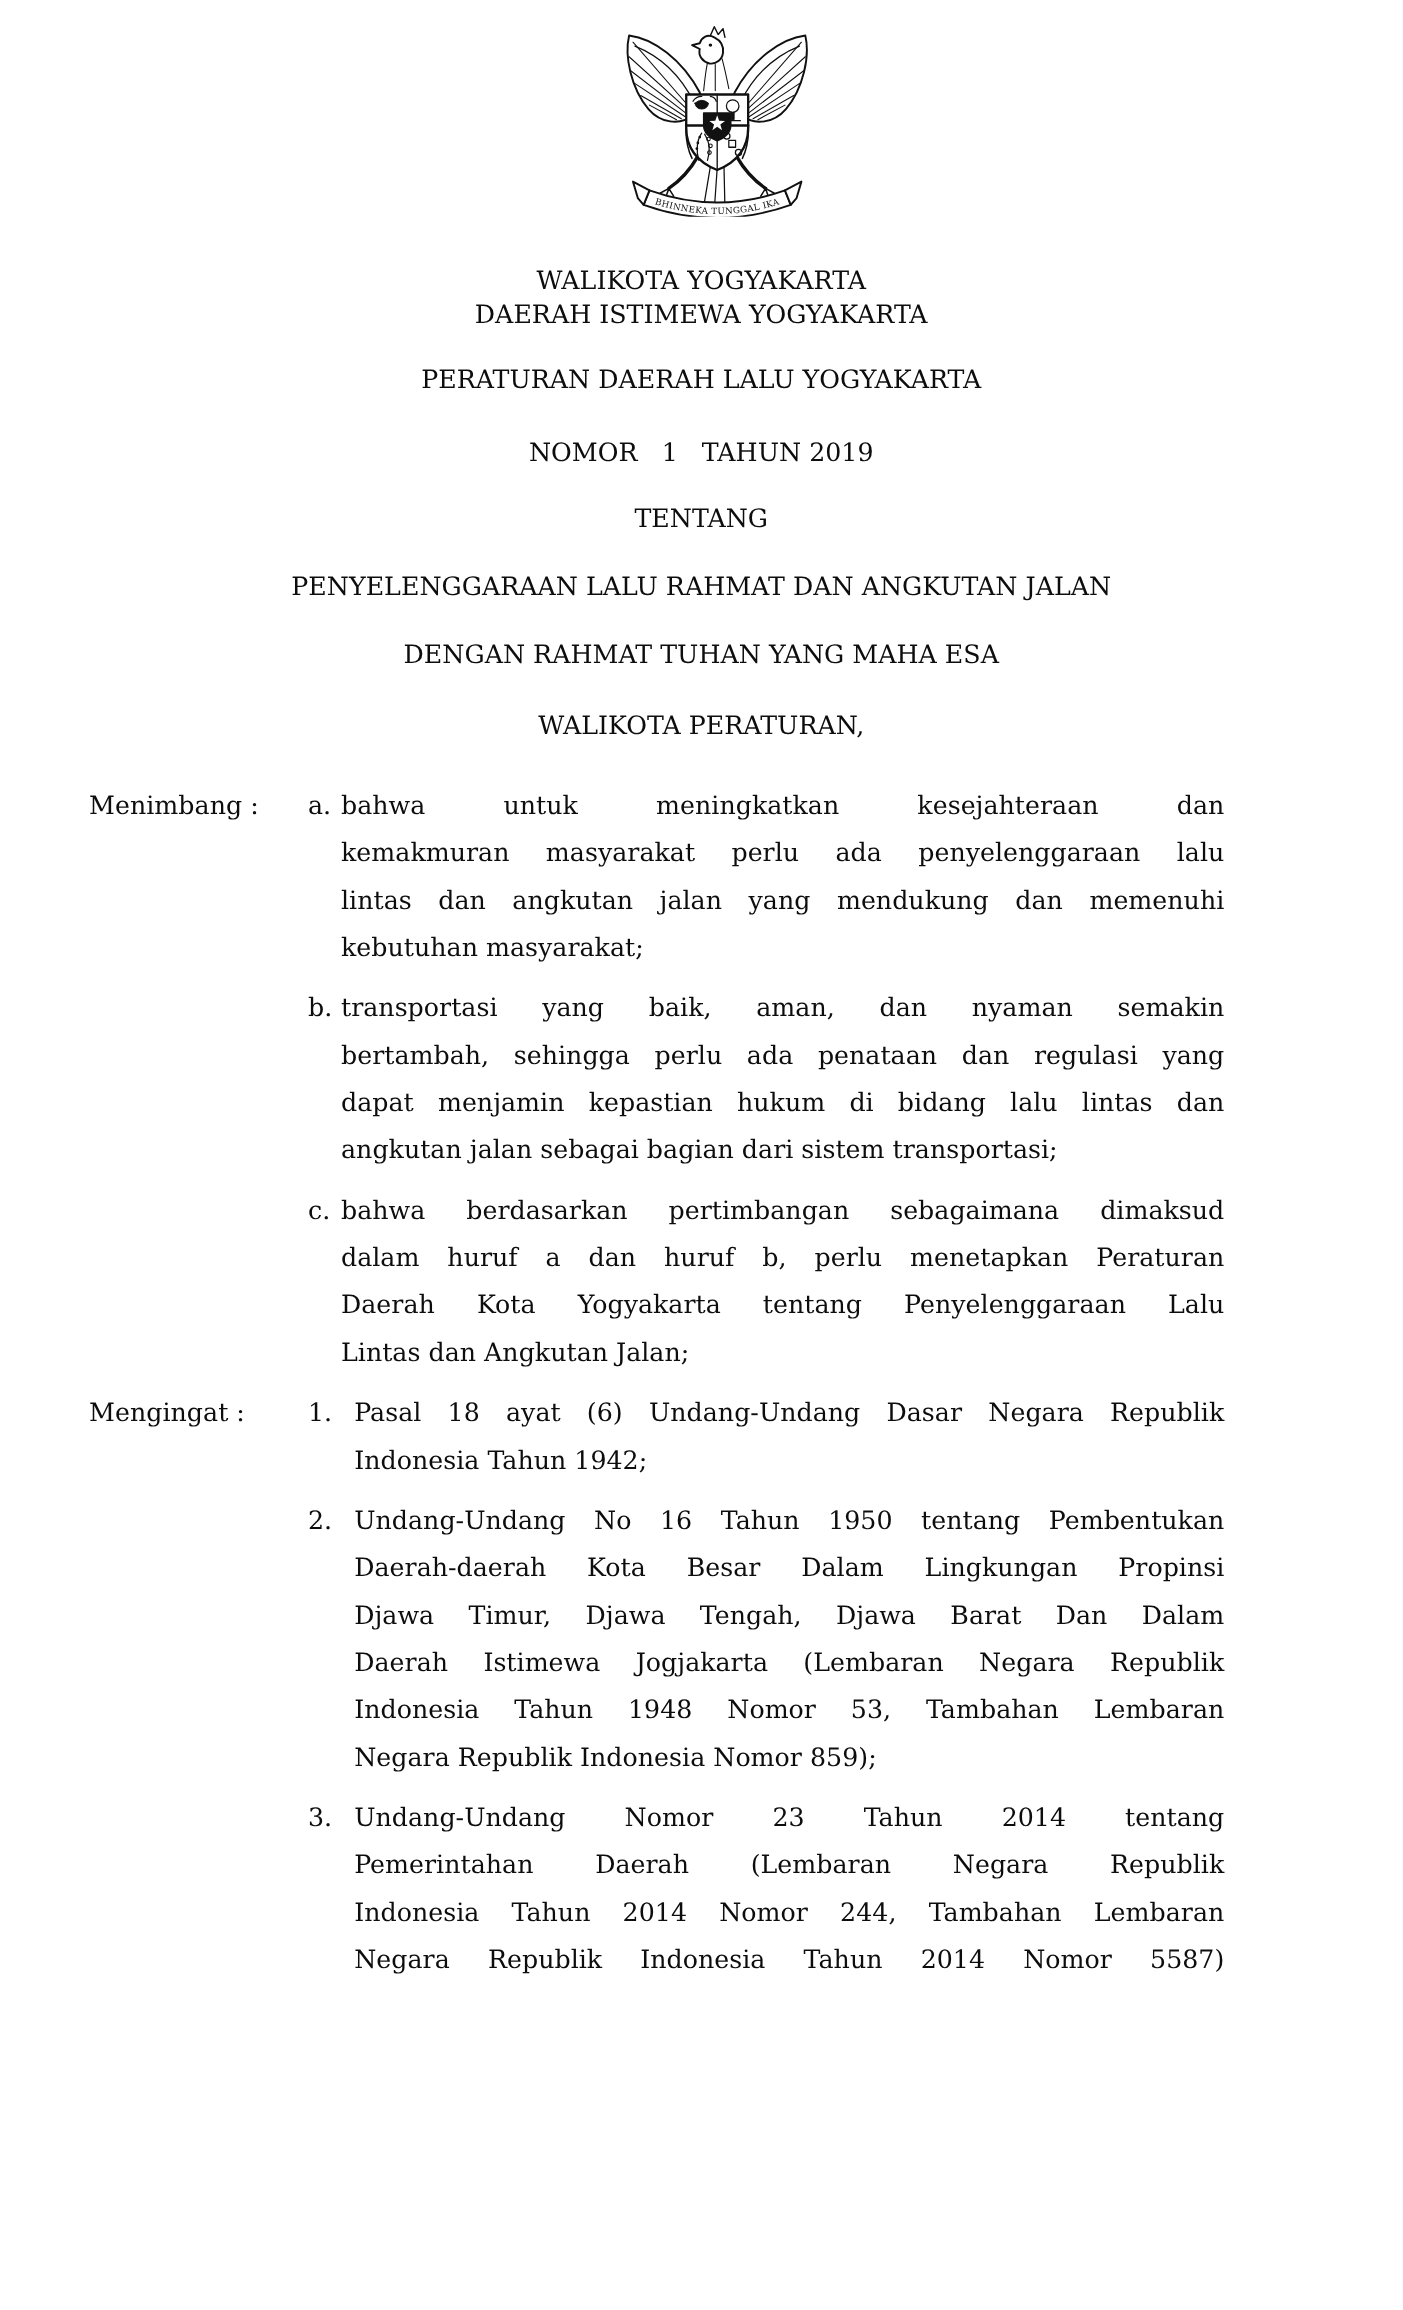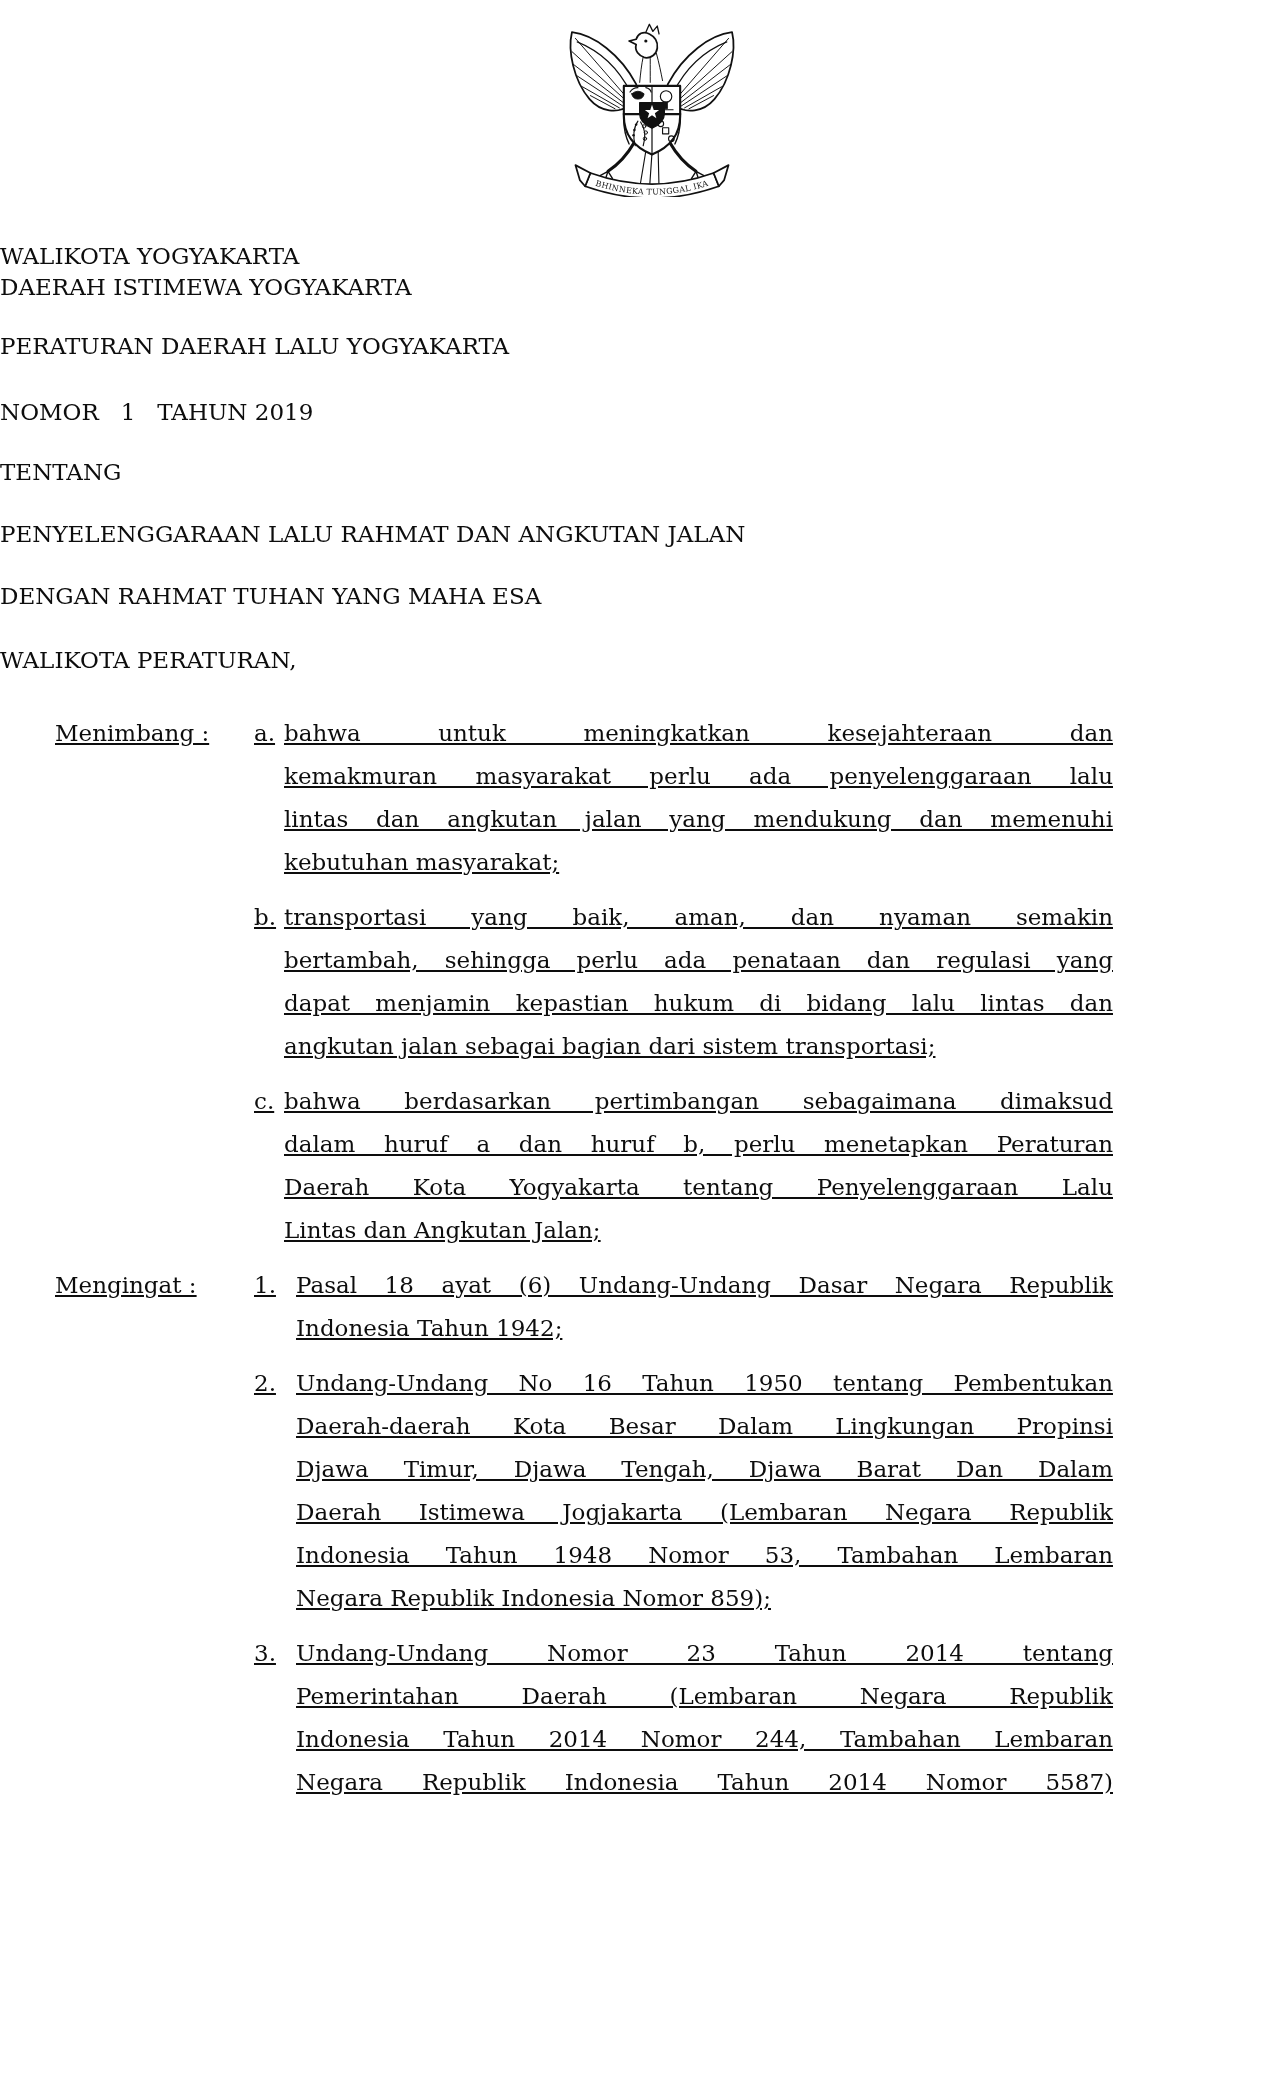--- a/index.html
+++ b/index.html
@@ -16,34 +16,33 @@
   }
   .emblem-wrap{
     padding-top:10px;
     display:flex;
     justify-content:center;
   }
   .emblem{
     width:176px;height:187px;
     transform:translateX(14px);
   }
-  .headings{margin-top:44px;}
+  .headings{text-align:center;margin-top:44px;}
   .org{margin-top:43px;line-height:31px;}
   .hline{line-height:30px;}
   #h-title{margin-top:28px;}
   #h-number{margin-top:36px;}
   #h-about{margin-top:30px;}
   #h-subject{margin-top:32px;}
   #h-grace{margin-top:32px;}
   #h-authority{margin-top:34px;}
   .doc-body{
     margin-top:37px;
-    padding-left:55px;
+    padding-left:81px;
     padding-right:162px;
-    text-decoration:underline;
   }
   .clause-row{display:flex;align-items:flex-start;}
   .clause-label{
     flex:0 0 199px;width:199px;
     line-height:43px;
     white-space:nowrap;
   }
   .clause-items{flex:1 1 auto;min-width:0;}
   .clause-item{display:flex;margin-bottom:12px;}
   .marker{line-height:43px;}

